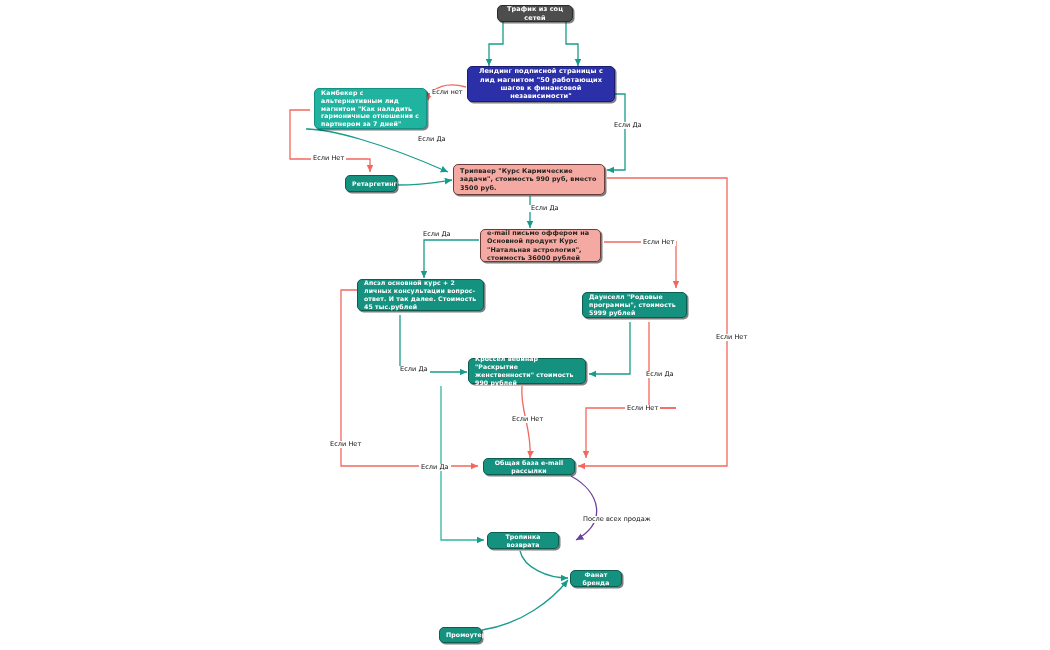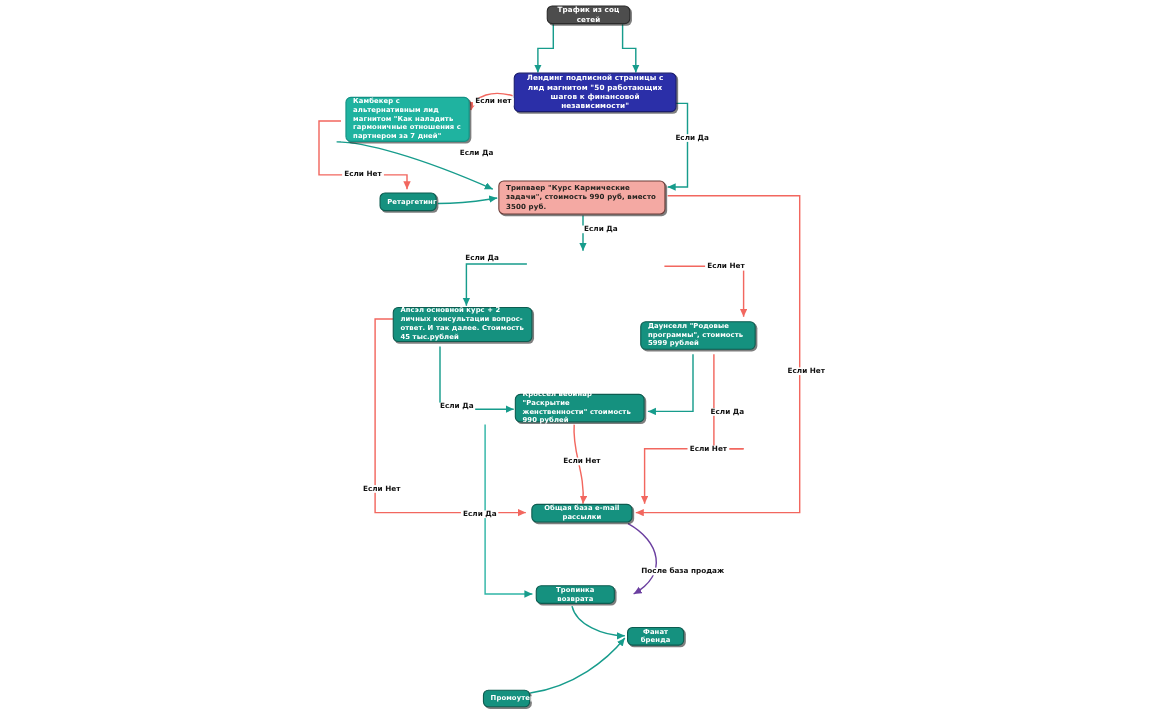--- a/index.html
+++ b/index.html
@@ -65,21 +65,21 @@
   .n-pink {
     background: #f4a9a3;
     border: 1.3px solid #6b3c38;
     color: #24231f;
     font-weight: bold;
     font-size: 6.4px;
   }
   .elabel {
     position: absolute;
     font-size: 6.6px;
-    font-weight: bold;
+    font-weight: normal;
     color: #111111;
     white-space: nowrap;
     background: #ffffff;
     padding: 0 2px;
     line-height: 1;
   }
 </style>
 </head>
 <body>
 
@@ -157,20 +157,23 @@
   </div>
 
   <div class="node n-pink" style="left:453px; top:164px; width:152px; height:31px; justify-content:flex-start; text-align:left;">
     <span class="label">Трипваер "Курс Кармические задачи", стоимость 990 руб, вместо 3500 руб.</span>
   </div>
 
   <div class="node n-teal" style="left:345px; top:175px; width:52px; height:17px;">
     <span class="label">Ретаргетинг</span>
   </div>
 
+  <div class="node n-pink" style="left:480px; top:229px; width:121px; height:33px; justify-content:flex-start; text-align:left;">
+    <span class="label">e-mail письмо оффером на Основной продукт Курс "Натальная астрология", стоимость 36000 рублей</span>
+  </div>
 
   <div class="node n-teal" style="left:357px; top:279px; width:127px; height:32px; justify-content:flex-start; text-align:left;">
     <span class="label">Апсэл основной курс + 2 личных консультации вопрос-ответ. И так далее. Стоимость 45 тыс.рублей</span>
   </div>
 
   <div class="node n-teal" style="left:582px; top:292px; width:105px; height:26px; justify-content:flex-start; text-align:left;">
     <span class="label">Даунселл "Родовые программы", стоимость 5999 рублей</span>
   </div>
 
   <div class="node n-teal" style="left:468px; top:358px; width:118px; height:26px; justify-content:flex-start; text-align:left;">
@@ -214,15 +217,15 @@
   <div class="elabel" style="left:644px; top:371px;">Если Да</div>
 
   <div class="elabel" style="left:510px; top:416px;">Если Нет</div>
 
   <div class="elabel" style="left:625px; top:405px;">Если Нет</div>
 
   <div class="elabel" style="left:328px; top:441px;">Если Нет</div>
 
   <div class="elabel" style="left:419px; top:464px;">Если Да</div>
 
-  <div class="elabel" style="left:581px; top:516px;">После база продаж</div>
+  <div class="elabel" style="left:581px; top:516px;">После всех продаж</div>
 
 </div>
 
 </body></html>

